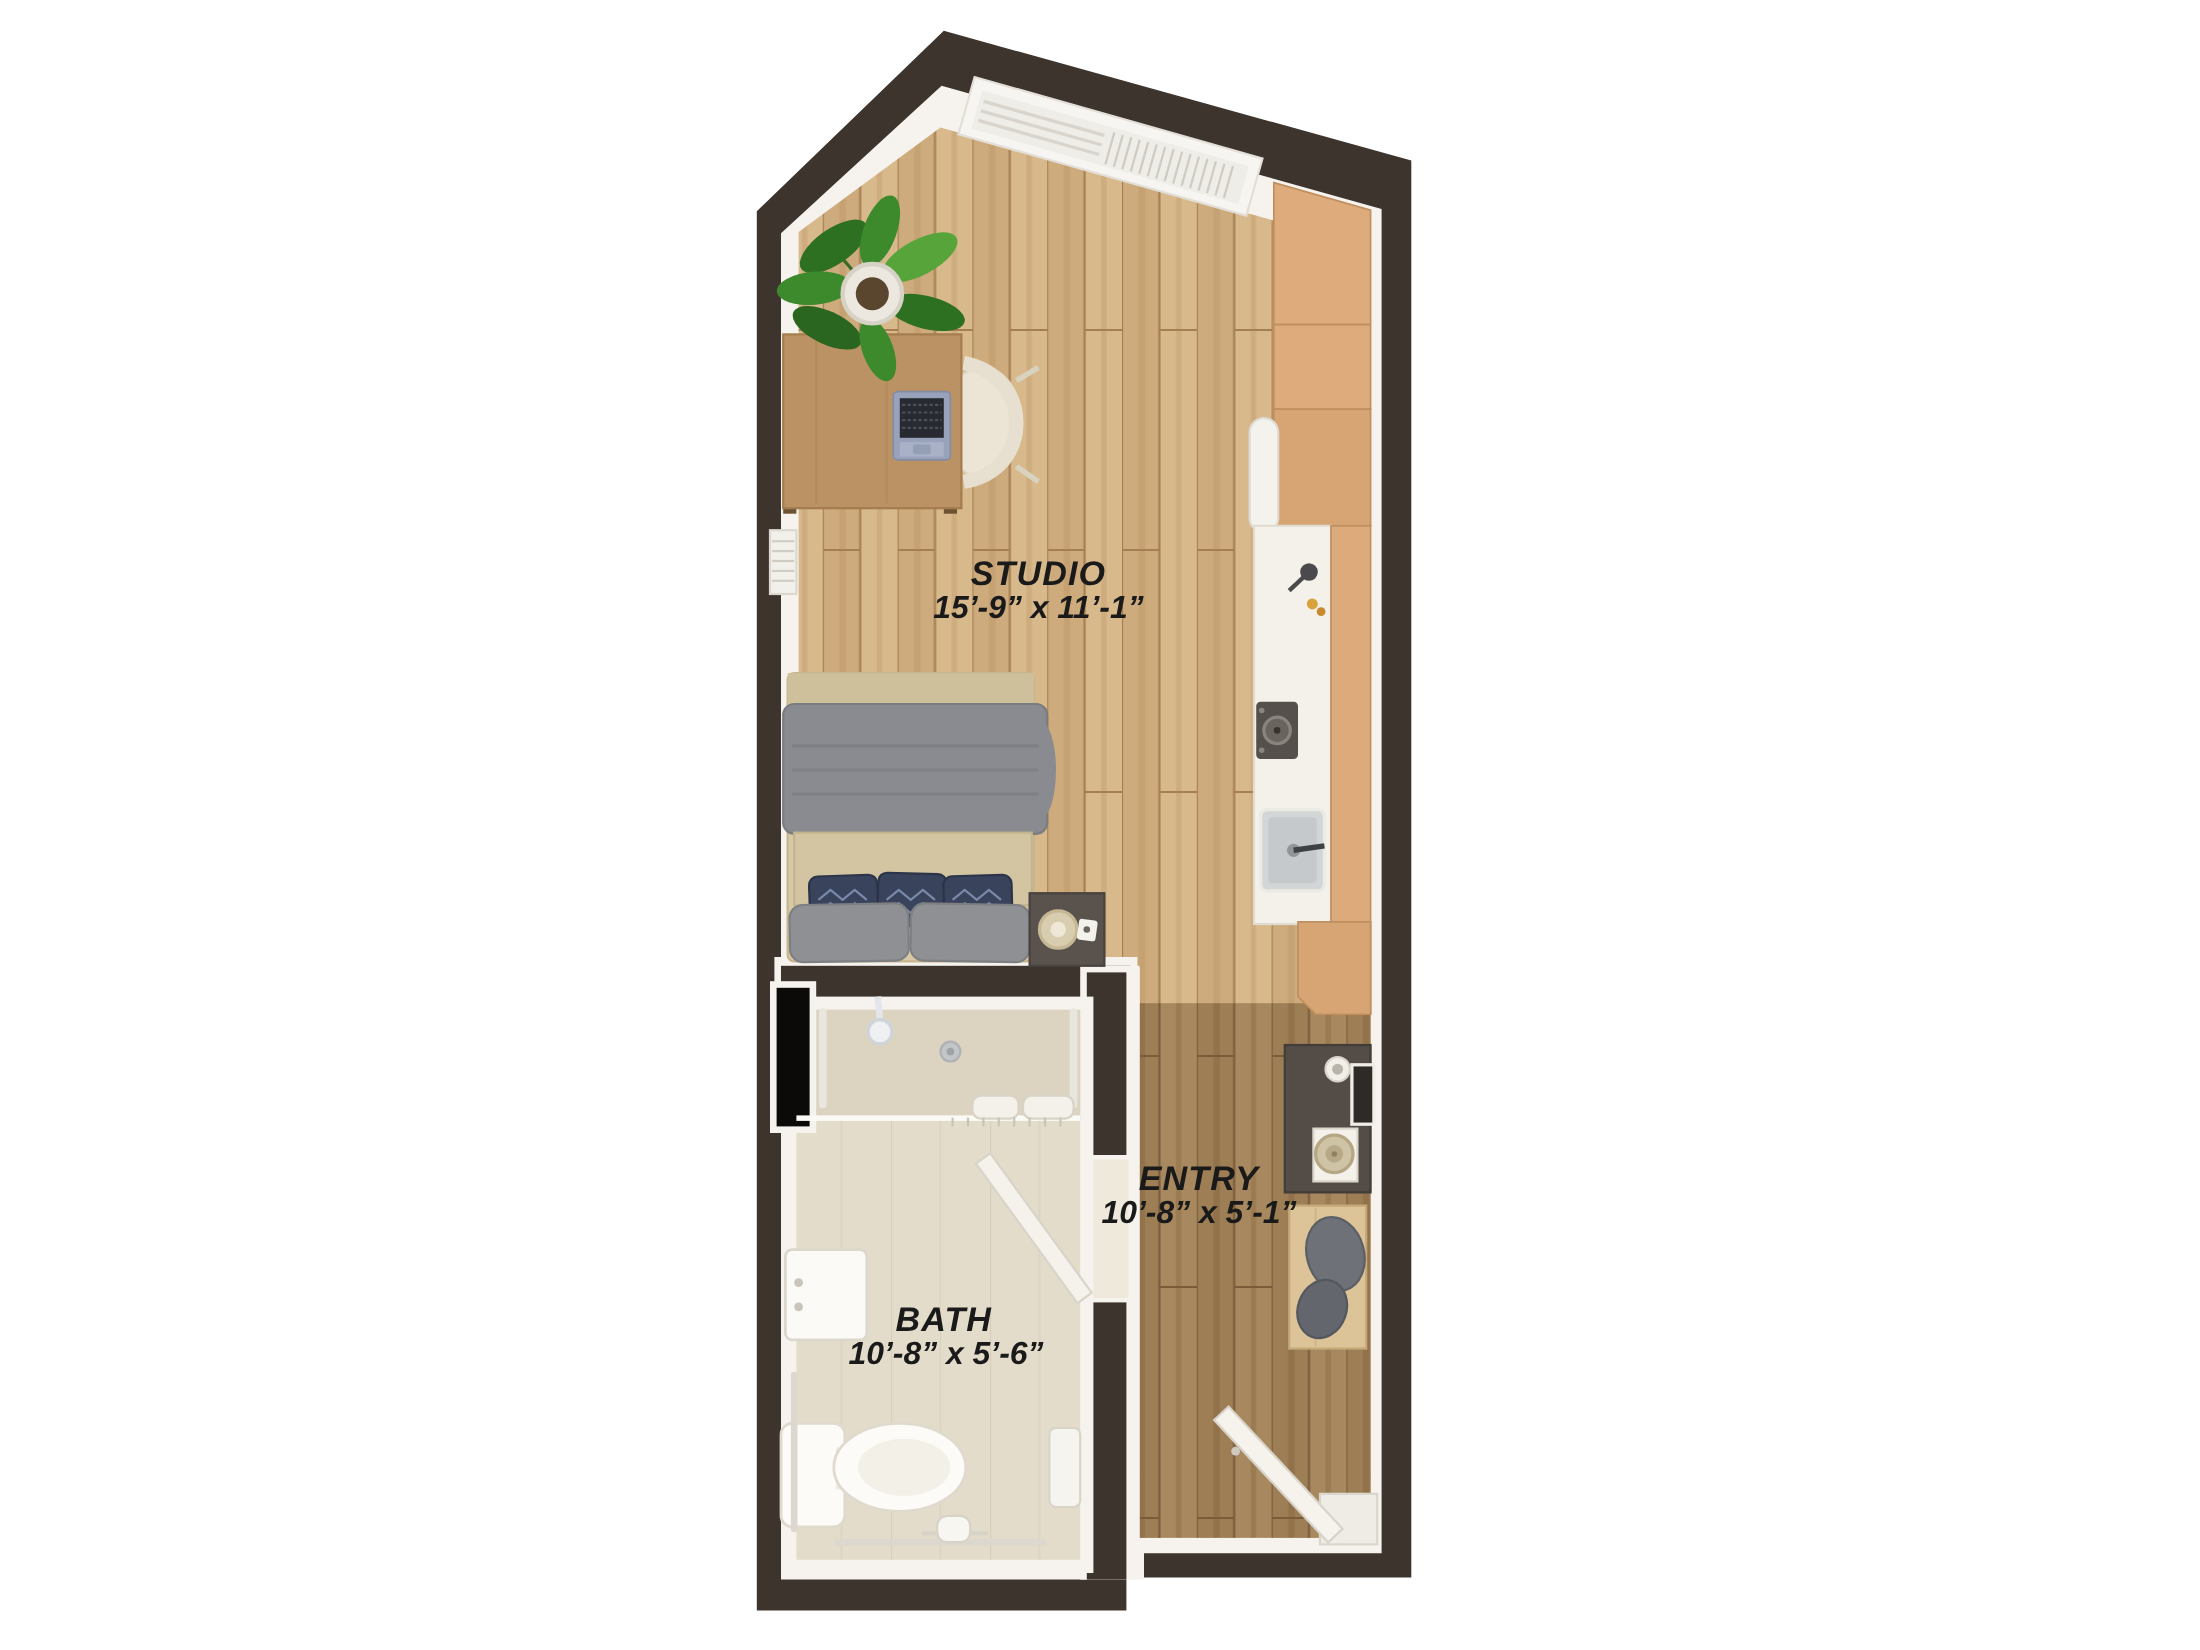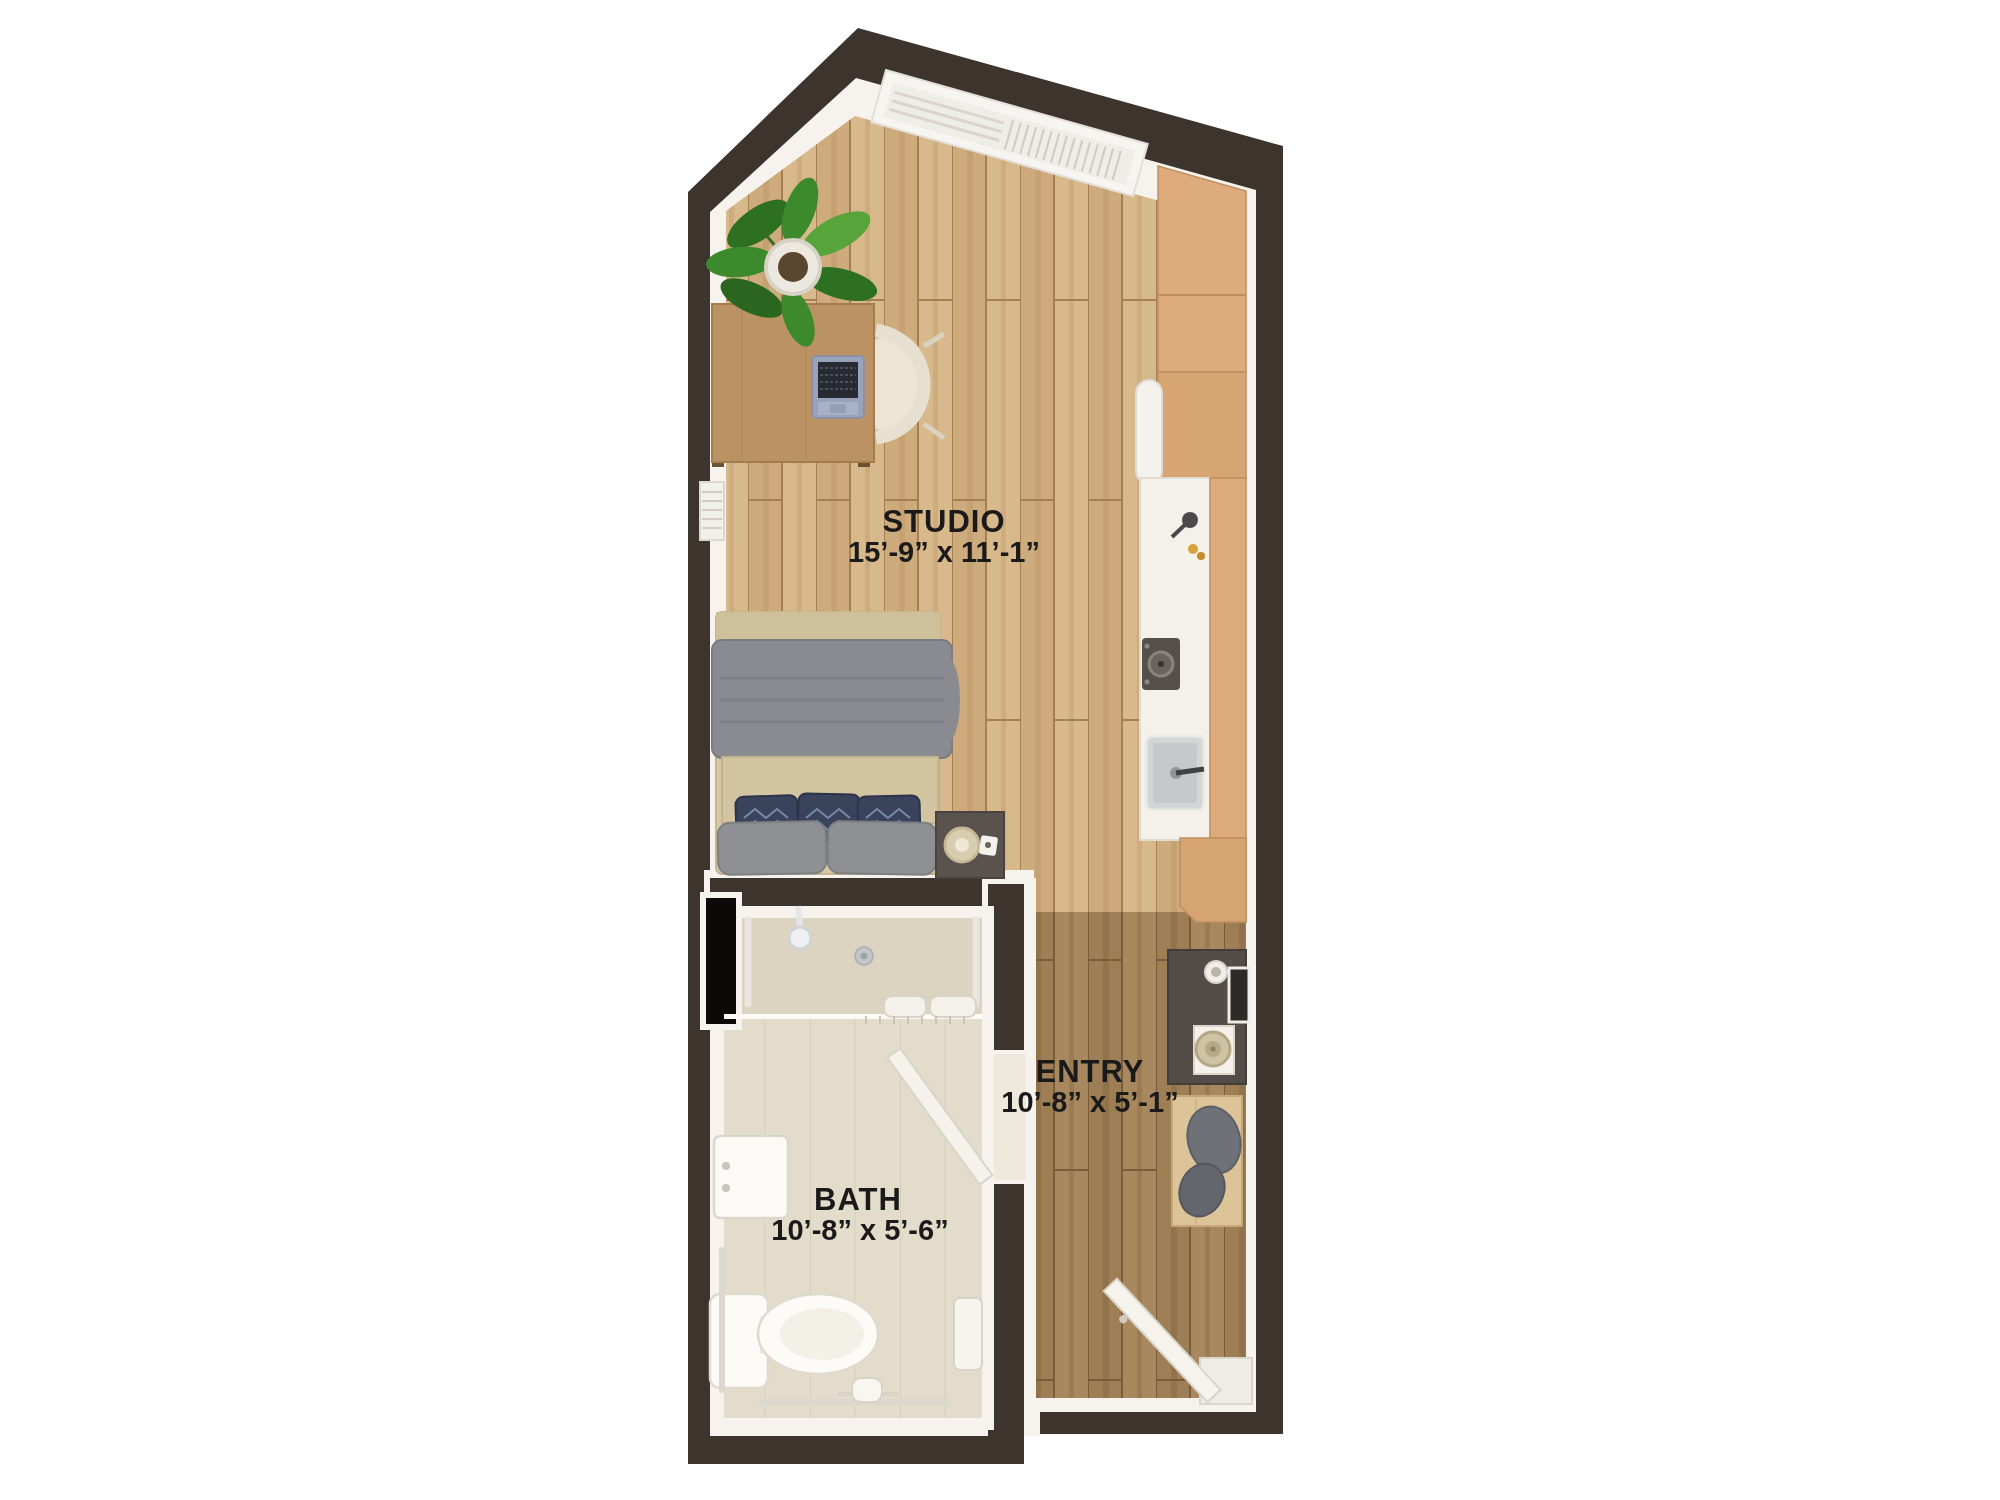--- a/index.html
+++ b/index.html
@@ -2,20 +2,21 @@
 <html><head>
 <meta charset="utf-8">
 <style>
   html,body{margin:0;padding:0;background:#ffffff;}
   .canvas{
     position:relative;
     width:2000px;height:1500px;
     background:#ffffff;
     font-family:"Liberation Sans",sans-serif;
     overflow:hidden;
+    font-style:italic;
   }
   svg{display:block;}
   text.room-label{
     font-family:"Liberation Sans",sans-serif;
     font-weight:700;
     fill:#1a1a1a;
     text-anchor:middle;
   }
   text.room-name{font-size:31px;letter-spacing:1px;}
   text.room-dims{font-size:29px;}

